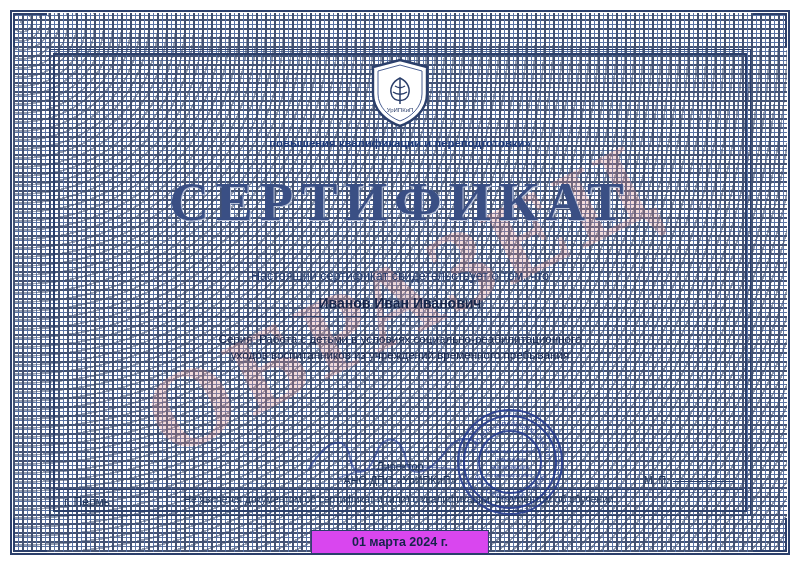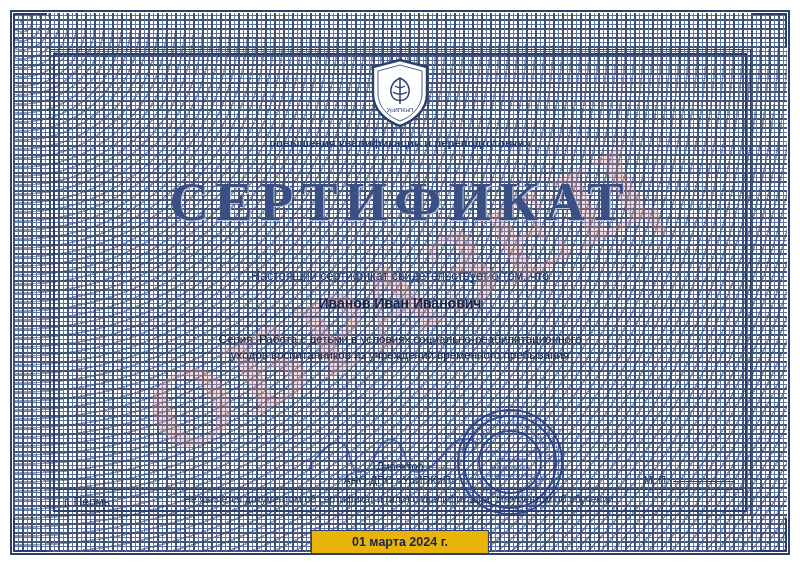--- a/index.html
+++ b/index.html
@@ -236,21 +236,21 @@
   .date-box {
     position: absolute;
     left: 50%;
     transform: translateX(-50%);
     top: 530px;
     border: 1px solid #2b3f6b;
     padding: 4px 40px;
     font-size: 12.5px;
     font-weight: bold;
     color: #15244a;
-    background: #eab308;
+    background: #d946ef;
   }
 
   
   .stamp {
     position: absolute;
     left: 456px;
     top: 408px;
     width: 108px;
     height: 108px;
     opacity: .92;

